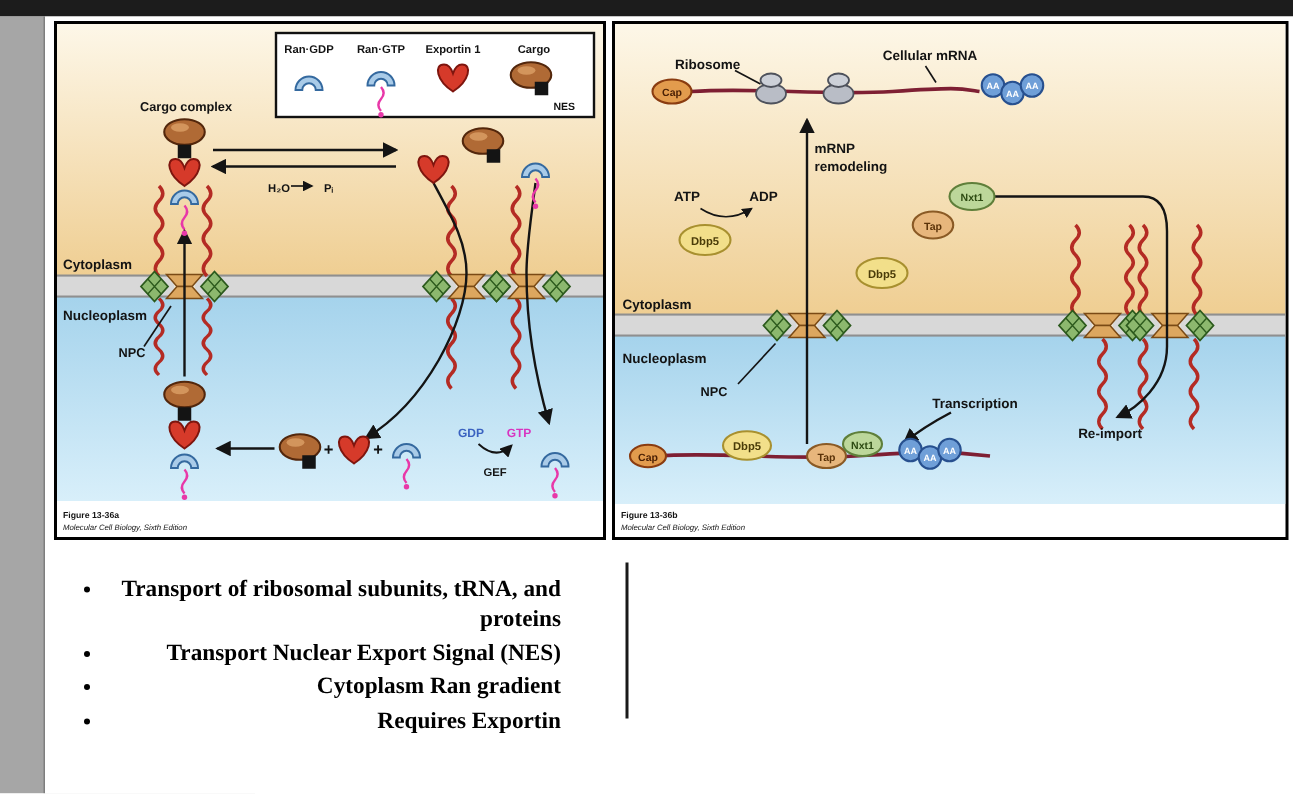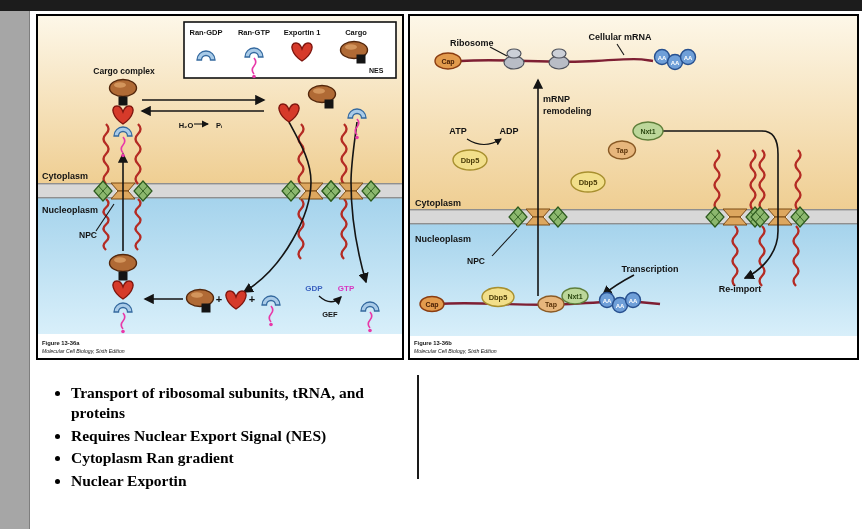--- a/index.html
+++ b/index.html
@@ -17,21 +17,21 @@
   svg .lbl { font-weight:bold; }
   svg .it { font-style:italic; font-weight:normal; }
   .chain { stroke:#b42b24; stroke-width:2.3; fill:none; }
   .arrow { stroke:#141414; stroke-width:1.6; fill:none; }
   .thinline { stroke:#141414; stroke-width:1.1; fill:none; }
   .mrna { stroke:#7e1f33; stroke-width:2.4; fill:none; }
   .notes { position:absolute; left:0; top:352px; width:832px; height:166px; background:#ffffff; }
   .blist { position:absolute; list-style:disc outside; font-family:"Liberation Serif", serif;
            font-weight:bold; font-size:15.5px; line-height:1.32; color:#000; }
   .blist li { margin-bottom:2px; }
-  .blist-left  { left:24px;  top:20px; width:320px; padding-left:17px; }
+  .blist-left  { left:24px;  top:20px; width:320px; padding-left:17px;text-align:right; }
   .blist-right { left:482px; top:28px; width:340px; padding-left:17px; }
   .vdivider { position:absolute; left:387px; top:12px; width:2px; height:104px; background:#1a1a1a; }
 </style>
 </head>
 <body>
 
 <div class="screen">
   <div class="top-bar"></div>
   <div class="left-gutter"></div>
 
@@ -260,21 +260,21 @@
         <text class="lbl" x="223" y="286.5" font-size="6" text-anchor="middle" style="fill:#ffffff">AA</text>
 
         <text class="lbl" x="4" y="329" font-size="5.8">Figure 13-36b</text>
         <text class="it" x="4" y="337" font-size="5.2">Molecular Cell Biology, Sixth Edition</text>
       </svg>
     </div>
 
     <div class="notes">
       <ul class="blist blist-left">
         <li>Transport of ribosomal subunits, tRNA, and proteins</li>
-        <li>Requires Nuclear Export Signal (NES)</li>
+        <li>Transport Nuclear Export Signal (NES)</li>
         <li>Cytoplasm Ran gradient</li>
-        <li>Nuclear Exportin</li>
+        <li>Requires Exportin</li>
       </ul>
       <div class="vdivider"></div>
     </div>
 
   </div>
 </div>
 
 </body></html>

